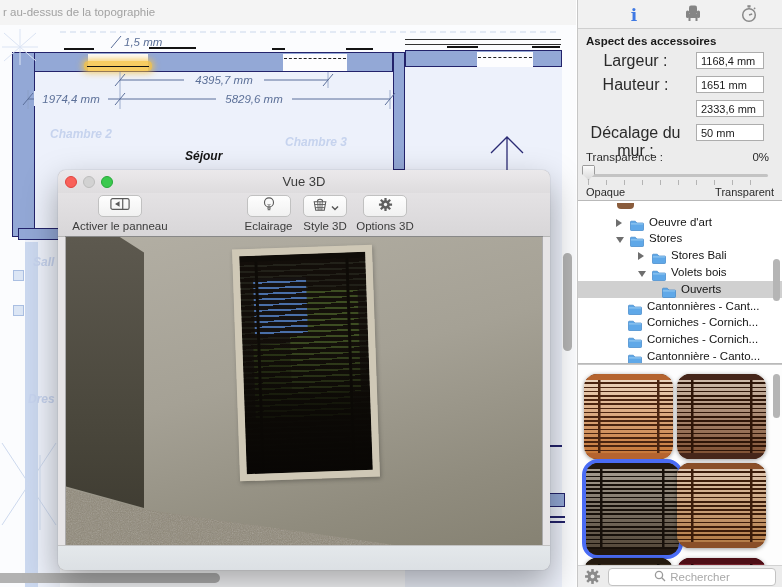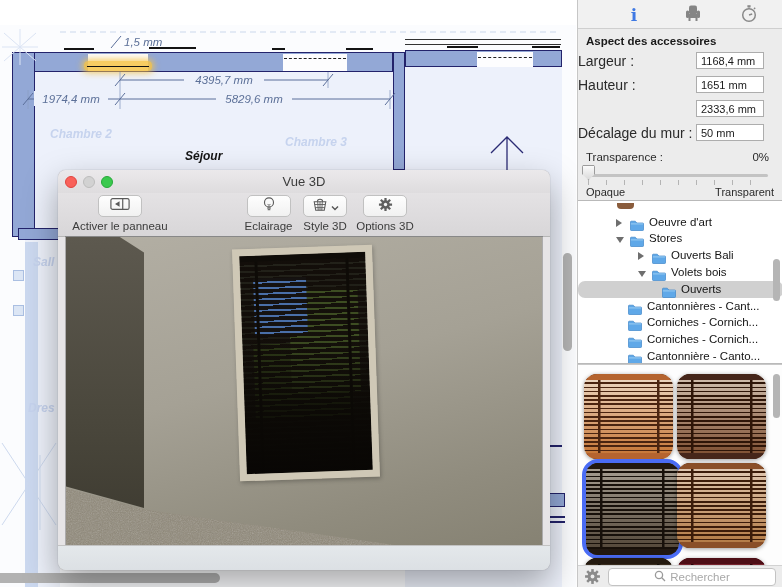--- a/index.html
+++ b/index.html
@@ -60,53 +60,56 @@
            linear-gradient(#2e3a18,#2e3a18) 40% 62%/78% 34% no-repeat,
            linear-gradient(180deg,#23221a,#14120c);}
   .wfooter{left:0;top:375px;width:492px;height:25px;background:linear-gradient(#e4e8eb,#dce0e4);border-top:1px solid #c3c3c3;box-sizing:border-box;}
 
   
   .panel{left:577px;top:0;width:205px;height:587px;background:#ececec;border-left:1px solid #c6c6c6;box-sizing:border-box;}
   .tabbar{left:0;top:0;width:205px;height:29px;background:#f1f1f1;border-bottom:1px solid #cfcfcf;box-sizing:border-box;}
   .tab{position:absolute;top:4px;width:22px;height:22px;display:flex;align-items:center;justify-content:center;}
   .sec-title{left:8px;top:35px;font-size:11.5px;font-weight:bold;color:#1a1a1a;}
   .field-row{position:absolute;left:0;width:205px;height:18px;}
-  .field-label{position:absolute;right:90px;left:0;text-align:left;font-size:14px;color:#2a2a2a;line-height:18px;}
+  .field-label{position:absolute;right:90px;left:0;text-align:center;font-size:16px;color:#2a2a2a;line-height:18px;}
   .field-input{position:absolute;left:118px;top:0;width:68px;height:17px;border:1px solid #adadad;background:#fff;
                font-family:"Liberation Sans",sans-serif;font-size:11px;color:#1a1a1a;padding:0 0 0 4px;box-sizing:border-box;}
   .trans-label{left:8px;top:151px;font-size:11.5px;color:#2a2a2a;}
   .trans-value{right:13px;top:151px;font-size:11.5px;color:#2a2a2a;}
   .slider-track{left:9px;top:174px;width:181px;height:3px;background:#c3c3c3;border-radius:2px;}
   .slider-ticks{left:10px;top:180px;width:180px;height:5px;
       background:repeating-linear-gradient(90deg,#b4b4b4 0 1px,transparent 1px 18px);}
   .slider-thumb{left:4px;top:165px;width:13px;height:15px;background:linear-gradient(#fdfdfd,#d8d8d8);
       clip-path:polygon(8% 0,92% 0,100% 10%,100% 60%,50% 100%,0 60%,0 10%);box-shadow:inset 0 0 0 1px #9c9c9c;}
   .minmax{top:186px;font-size:11px;color:#2a2a2a;}
   .list{left:0;top:200px;width:205px;height:164px;background:#fff;border-top:1px solid #b9b9b9;border-bottom:1px solid #b9b9b9;box-sizing:border-box;overflow:hidden;}
   .tree-row{position:absolute;left:0;width:205px;height:16.8px;}
-  .tree-row.selected{background:#d0d0d0;border-radius:7px;}
+  .tree-row.selected{background:#d0d0d0;}
   .tree-label{position:absolute;top:1.5px;font-size:11.5px;color:#141414;white-space:nowrap;}
   .disc{position:absolute;top:4.5px;width:0;height:0;}
   .disc.c{border-left:6px solid #6e6e6e;border-top:4.5px solid transparent;border-bottom:4.5px solid transparent;}
   .disc.e{border-top:6px solid #6e6e6e;border-left:4.5px solid transparent;border-right:4.5px solid transparent;margin-top:2px;}
   .sliver{left:39px;top:2px;width:17px;height:6px;border-radius:0 0 4px 4px;background:#8a5c3c;}
   .thumbs{left:0;top:364px;width:205px;height:201px;background:#fdfdfd;border-top:1px solid #c8c8c8;box-sizing:border-box;overflow:hidden;}
   .thumb{position:absolute;border-radius:13px;overflow:hidden;box-shadow:0 1px 4px rgba(0,0,0,.4);}
   .thumb .lay{position:absolute;left:0;top:0;right:0;bottom:0;}
   .thumb.selected{border:4px solid #4a6cf5;border-radius:16px;box-shadow:none;}
   .bottombar{left:0;top:565px;width:243px;height:22px;background:#ececec;border-top:1px solid #d2d2d2;box-sizing:border-box;}
   .searchfield{left:30px;top:2px;width:168px;height:18px;background:#fff;border:1px solid #c3c3c3;border-radius:4px;
                display:flex;align-items:center;justify-content:center;gap:4px;box-sizing:border-box;}
   .search-ph{font-size:11.5px;color:#a8a8a8;}
 </style>
 </head>
 <body>
 
 <div class="root">
 
+  <div class="abs topbar">
+    <div class="abs topbar-text">r au-dessus de la topographie</div>
+  </div>
 
   <div class="abs plan">
     <div class="abs roomfill" style="left:35px;top:47px;width:358px;height:165px;"></div>
     <div class="abs roomfill" style="left:405px;top:42px;width:157px;height:520px;"></div>
     <div class="abs" style="left:25px;top:212px;width:35px;height:350px;background:#eef2fb;"></div>
     <div class="abs fade-band" style="left:25px;top:217px;width:13px;height:345px;"></div>
     <div class="abs fade-sq" style="left:13px;top:245px;width:11px;height:11px;"></div>
     <div class="abs fade-sq" style="left:13px;top:280px;width:11px;height:11px;"></div>
 
     <div class="abs wall" style="left:12px;top:27px;width:381px;height:20px;"></div>
@@ -172,21 +175,21 @@
       <text class="dim" x="71" y="78" text-anchor="middle">1974,4 mm</text>
       <text class="dim" x="254" y="78" text-anchor="middle">5829,6 mm</text>
       <text class="dim" x="124" y="21" text-anchor="start">1,5 mm</text>
       <path d="M507,153 L507,112 M491,128 L507,112 L523,128" stroke="#2b2b74" stroke-width="1.3" fill="none"></path>
     </svg>
 
     <div class="abs room-label" style="left:50px;top:102px;">Chambre 2</div>
     <div class="abs room-label dark" style="left:185px;top:124px;">Séjour</div>
     <div class="abs room-label" style="left:285px;top:110px;">Chambre 3</div>
     <div class="abs room-label" style="left:33px;top:230px;">Sall</div>
-    <div class="abs room-label" style="left:28px;top:376px;">Dres</div>
+    <div class="abs room-label" style="left:28px;top:367px;">Dres</div>
 
     <div class="abs scroll-thumb" style="left:563px;top:228px;width:9px;height:98px;"></div>
     <div class="abs scroll-thumb" style="left:-8px;top:548px;width:228px;height:10px;"></div>
   </div>
 
   <div class="abs win">
     <div class="abs titlebar">
       <div class="abs tl red" style="left:7px;"></div>
       <div class="abs tl gray" style="left:25px;"></div>
       <div class="abs tl green" style="left:43px;"></div>
@@ -333,21 +336,21 @@
                 <rect x="0.9" y="3.4" width="12.2" height="1" fill="#9ccdf2"></rect>
               </svg></span>
             <span class="tree-label" style="left: 71px;">Stores</span>
           </div>
           <div class="tree-row" style="top: 46.6px;">
             <span class="disc c" style="left: 60px;"></span>
             <span class="abs" style="left: 74px; top: 2.5px;"><svg width="14" height="11" viewBox="0 0 14 11">
                 <path d="M0.5 2 Q0.5 1.2 1.2 1.2 L5 1.2 Q5.4 1.2 5.7 1.6 L6.8 3 L12.8 3 Q13.5 3 13.5 3.7 L13.5 9.8 Q13.5 10.5 12.8 10.5 L1.2 10.5 Q0.5 10.5 0.5 9.8 Z" fill="#5fa8e8" stroke="#3d85c9" stroke-width="0.7"></path>
                 <rect x="0.9" y="3.4" width="12.2" height="1" fill="#9ccdf2"></rect>
               </svg></span>
-            <span class="tree-label" style="left: 93px;">Ouverts Bali</span>
+            <span class="tree-label" style="left: 93px;">Stores Bali</span>
           </div>
           <div class="tree-row" style="top: 63.4px;">
             <span class="disc e" style="left: 60px;"></span>
             <span class="abs" style="left: 74px; top: 2.5px;"><svg width="14" height="11" viewBox="0 0 14 11">
                 <path d="M0.5 2 Q0.5 1.2 1.2 1.2 L5 1.2 Q5.4 1.2 5.7 1.6 L6.8 3 L12.8 3 Q13.5 3 13.5 3.7 L13.5 9.8 Q13.5 10.5 12.8 10.5 L1.2 10.5 Q0.5 10.5 0.5 9.8 Z" fill="#5fa8e8" stroke="#3d85c9" stroke-width="0.7"></path>
                 <rect x="0.9" y="3.4" width="12.2" height="1" fill="#9ccdf2"></rect>
               </svg></span>
             <span class="tree-label" style="left: 93px;">Volets bois</span>
           </div>
           <div class="tree-row selected" style="top: 80.2px;">

